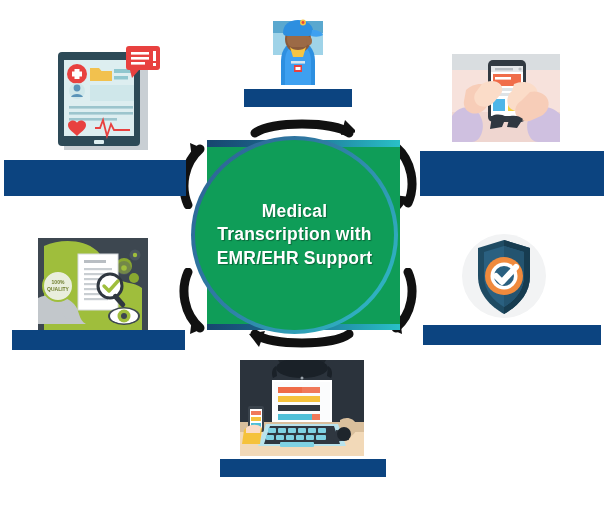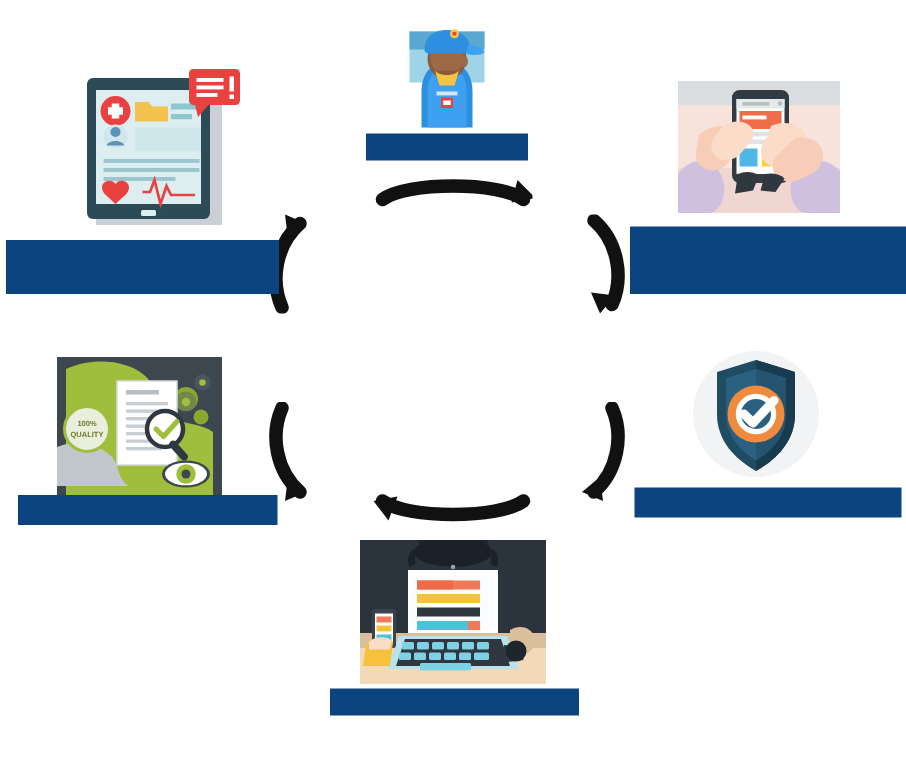--- a/index.html
+++ b/index.html
@@ -291,20 +291,32 @@
     </svg>
   </div>
 
   <div class="arrow ar-lr">
     <svg width="34" height="66" viewBox="0 0 34 66">
       <path d="M22 4c8 18 4 42-12 56" fill="none" stroke="#111" stroke-width="9" stroke-linecap="round"></path>
       <path d="M16 66L2 60l12-10z" fill="#111"></path>
     </svg>
   </div>
 
+  <div id="center-badge">
+    <div id="center-square"></div>
+    <div id="center-topbar"></div>
+    <div id="center-botbar"></div>
+    <div id="center-circle">
+      <div id="center-circle-inner">
+        <div id="center-text">Medical
+Transcription with
+EMR/EHR Support</div>
+      </div>
+    </div>
+  </div>
 
   <div class="label-bar lb-top"></div>
   <div class="label-bar lb-left"></div>
   <div class="label-bar lb-right"></div>
   <div class="label-bar lb-bl"></div>
   <div class="label-bar lb-br"></div>
   <div class="label-bar lb-bot"></div>
 
 </div>
 

